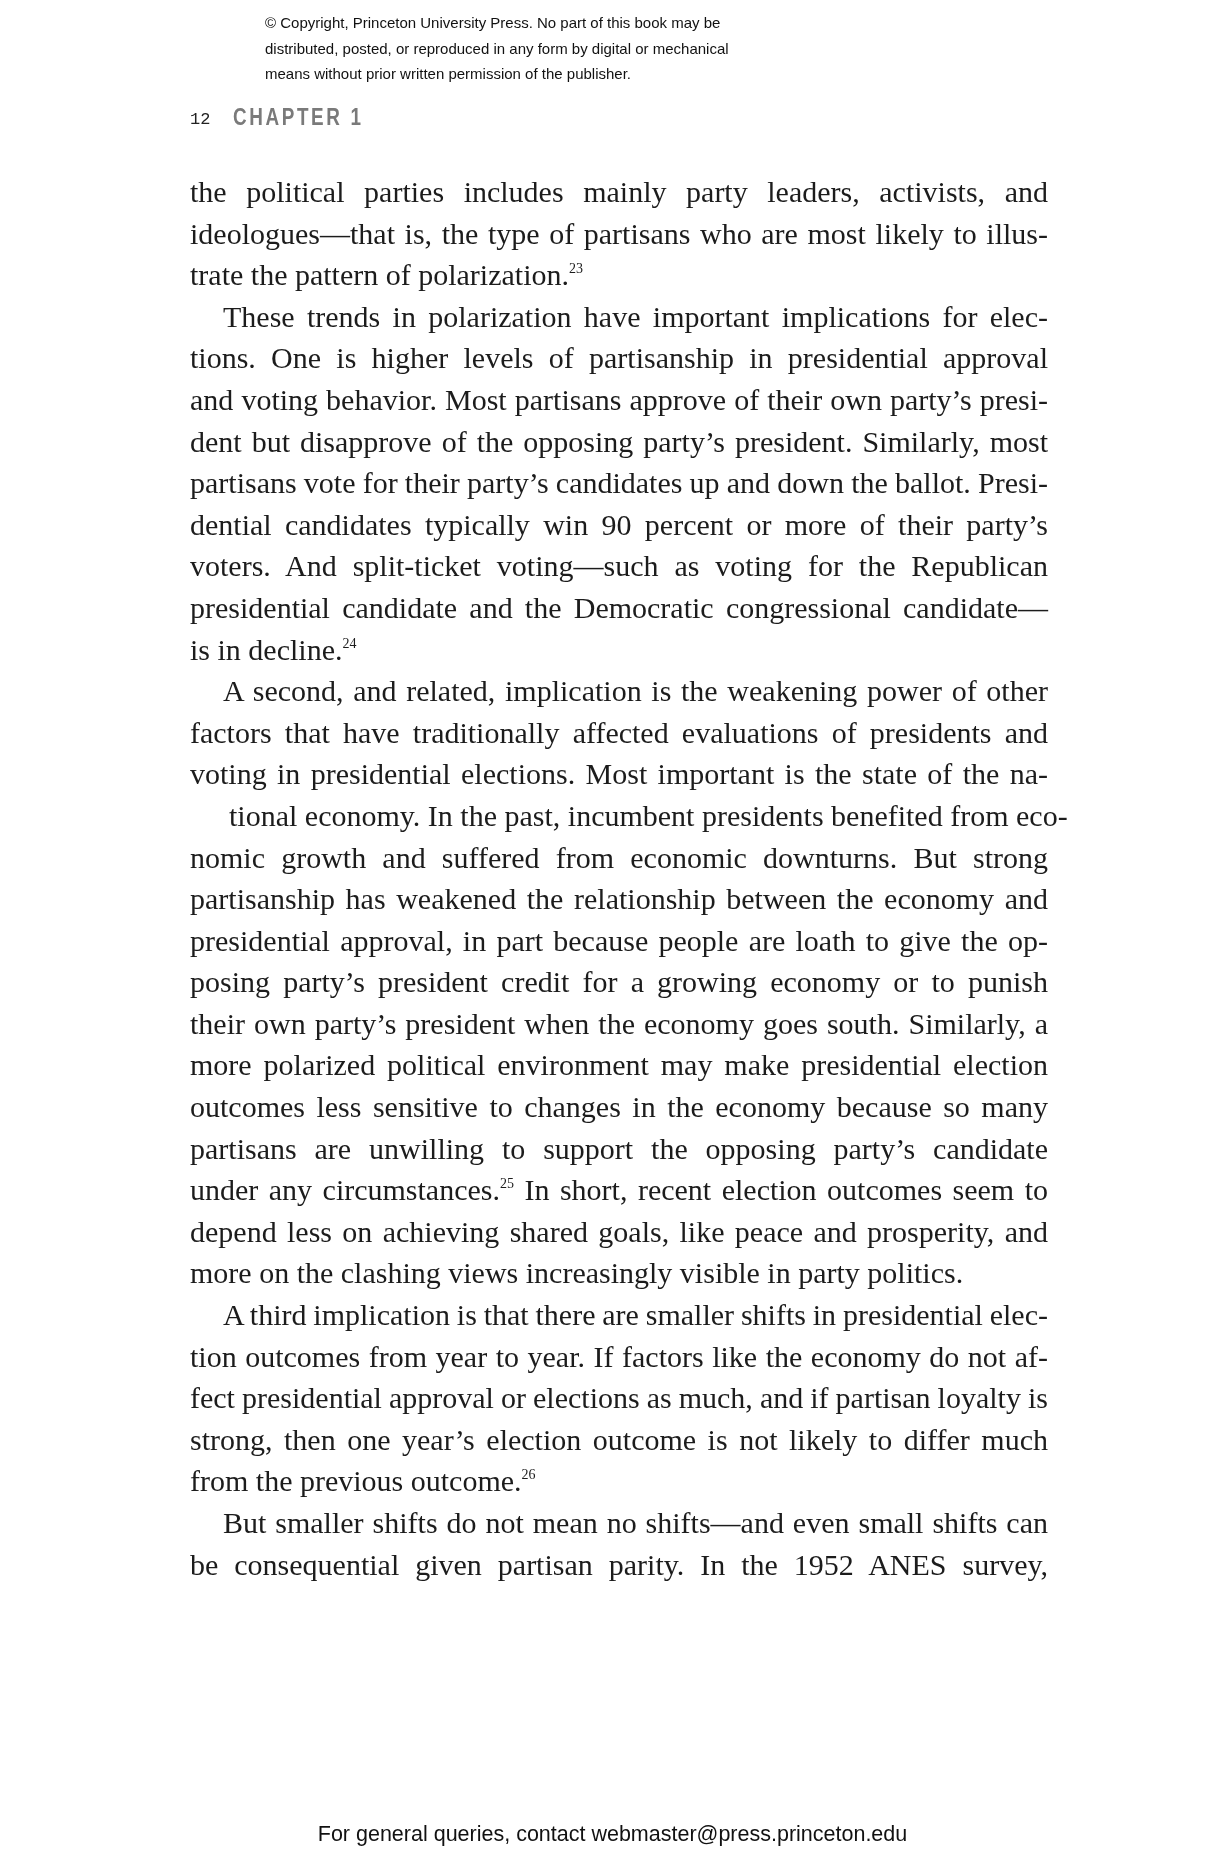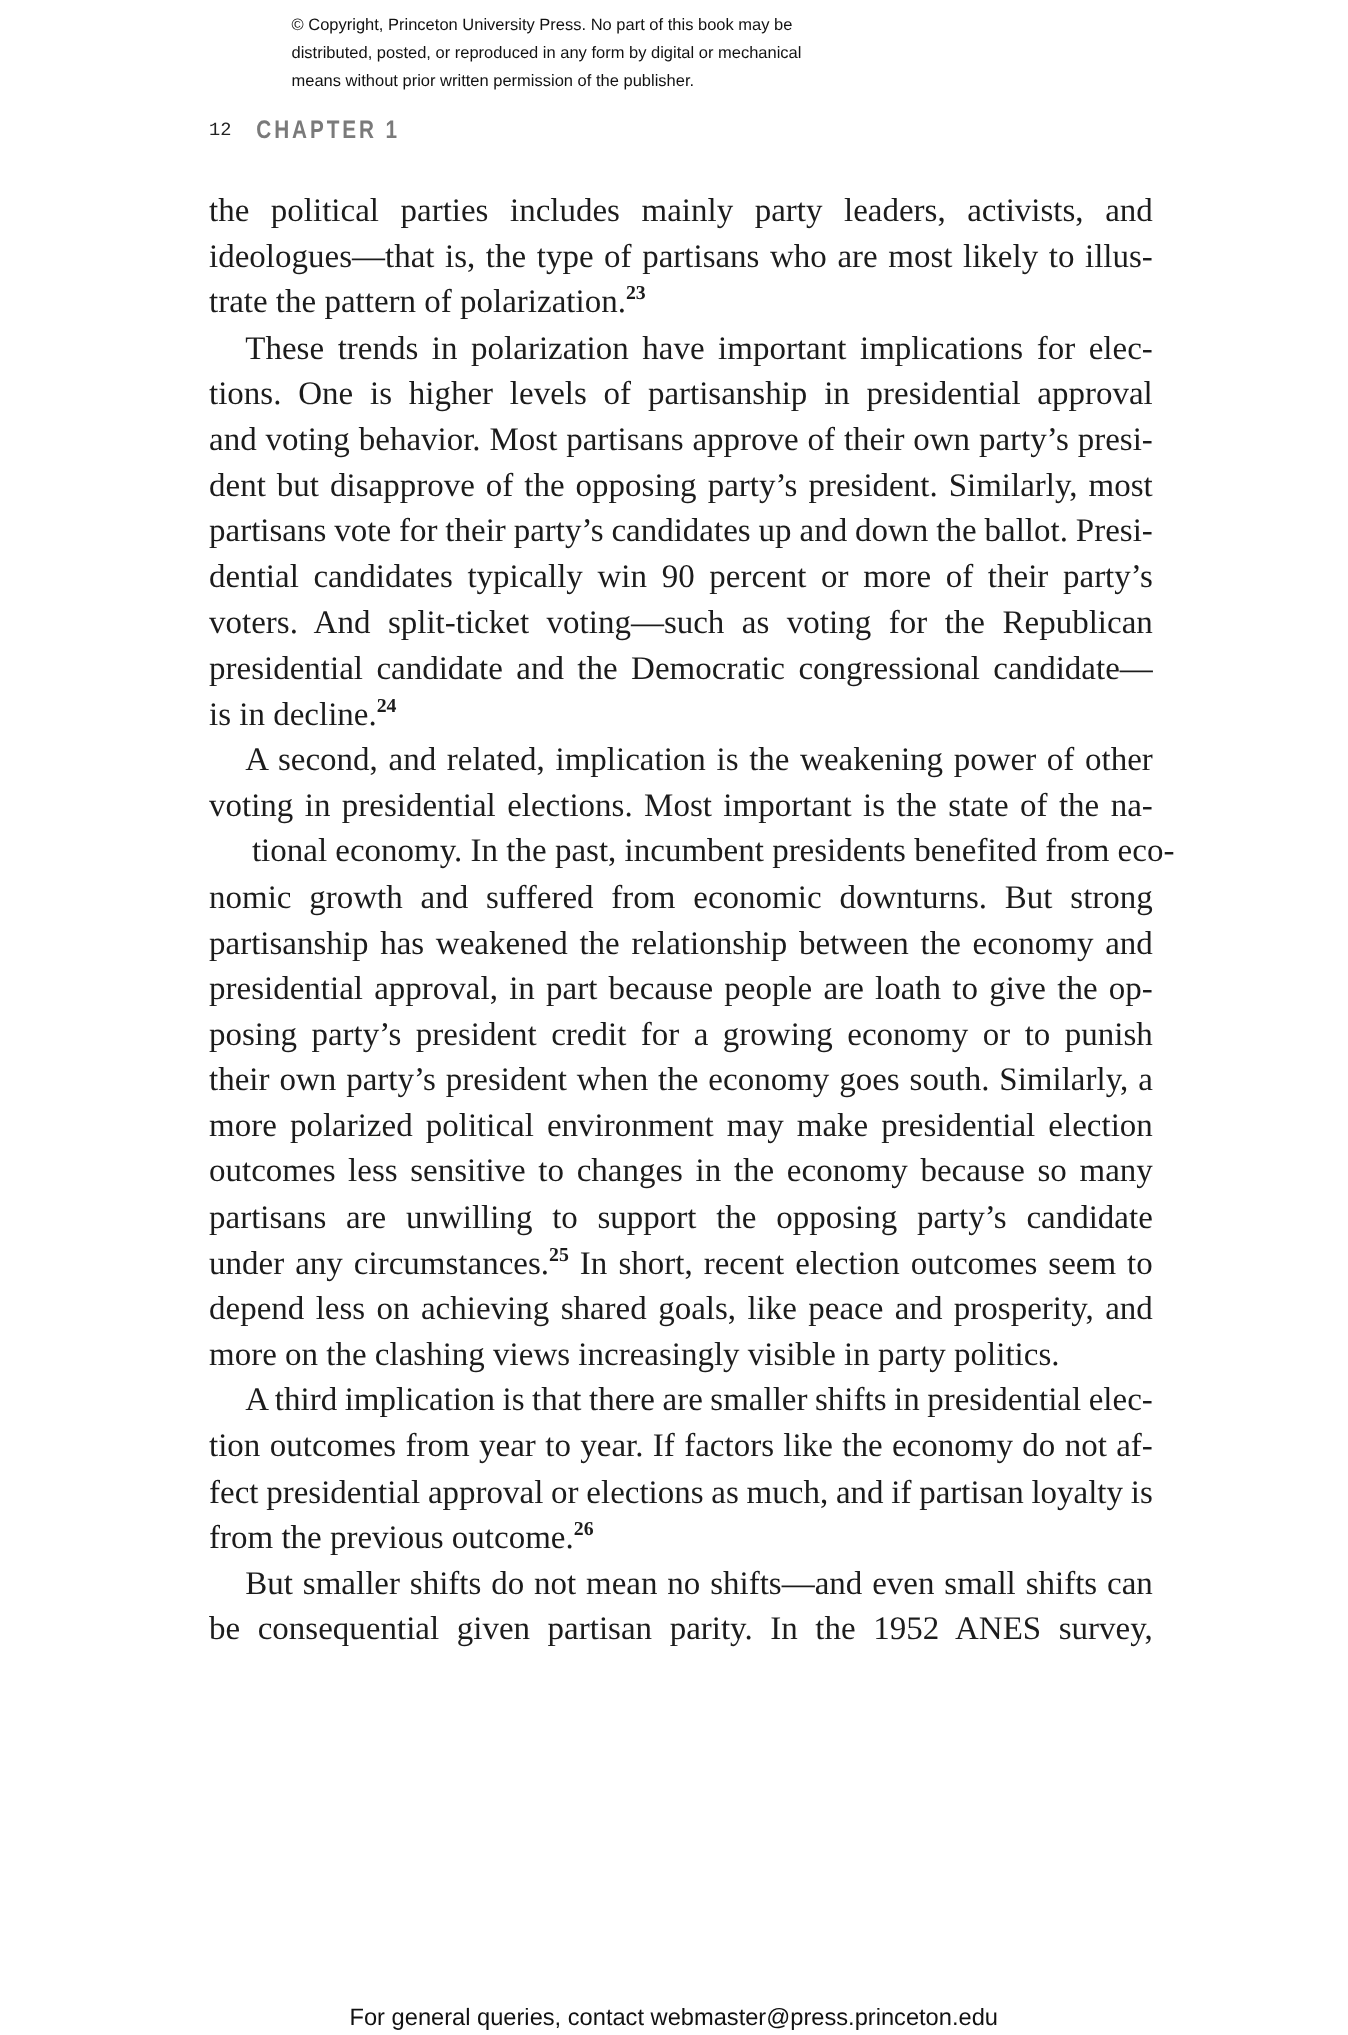--- a/index.html
+++ b/index.html
@@ -24,21 +24,21 @@
   .body-text {
     position: absolute; left: 190px; top: 171px; width: 858px;
     font-family: "Liberation Serif", serif; font-size: 30px; color: #1c1c1c;
   }
   .line {
     height: 41.6px; line-height: 41.6px; white-space: nowrap;
     text-align: justify; text-align-last: justify; overflow: visible;
   }
   .line.last { text-align-last: left; }
   .line.indent { padding-left: 33px; }
-  sup { font-size: 18px; line-height: 0; vertical-align: 12px; font-weight: bold; }
+  sup { font-size: 14px; line-height: 0; vertical-align: 12px; }
   .footer {
     position: absolute; left: 0; width: 1225px; top: 1822px; text-align: center;
     font-family: "Liberation Sans", sans-serif; font-size: 21.5px; color: #111111;
     padding-left: 0px;
   }
   .footer span { display: inline-block; margin-left: 0px; }
 </style>
 </head>
 <body>
 
@@ -60,36 +60,38 @@
     <div class="line indent" style="word-spacing: 0px;"><span>These trends in polarization have important implications for elec-</span></div>
     <div class="line" style="word-spacing: 0px;"><span>tions. One is higher levels of partisanship in presidential approval</span></div>
     <div class="line" style="word-spacing: 0px;"><span>and voting behavior. Most partisans approve of their own party’s presi-</span></div>
     <div class="line" style="word-spacing: 0px;"><span>dent but disapprove of the opposing party’s president. Similarly, most</span></div>
     <div class="line" style="word-spacing: -0.31392px;"><span>partisans vote for their party’s candidates up and down the ballot. Presi-</span></div>
     <div class="line" style="word-spacing: 0px;"><span>dential candidates typically win 90 percent or more of their party’s</span></div>
     <div class="line" style="word-spacing: 0px;"><span>voters. And split-ticket voting—such as voting for the Republican</span></div>
     <div class="line" style="word-spacing: 0px;"><span>presidential candidate and the Democratic congressional candidate—</span></div>
     <div class="line last"><span>is in decline.</span><sup>24</sup></div>
     <div class="line indent" style="word-spacing: 0px;"><span>A second, and related, implication is the weakening power of other</span></div>
+    <div class="line" style="word-spacing: 0px;"><span>factors that have traditionally affected evaluations of presidents and</span></div>
     <div class="line" style="word-spacing: 0px;"><span>voting in presidential elections. Most important is the state of the na-</span></div>
     <div class="line" style="word-spacing: 0px; margin-left: 39px;"><span>tional economy. In the past, incumbent presidents benefited from eco-</span></div>
     <div class="line" style="word-spacing: 0px;"><span>nomic growth and suffered from economic downturns. But strong</span></div>
     <div class="line" style="word-spacing: 0px;"><span>partisanship has weakened the relationship between the economy and</span></div>
     <div class="line" style="word-spacing: 0px;"><span>presidential approval, in part because people are loath to give the op-</span></div>
     <div class="line" style="word-spacing: 0px;"><span>posing party’s president credit for a growing economy or to punish</span></div>
     <div class="line" style="word-spacing: 0px;"><span>their own party’s president when the economy goes south. Similarly, a</span></div>
     <div class="line" style="word-spacing: 0px;"><span>more polarized political environment may make presidential election</span></div>
     <div class="line" style="word-spacing: 0px;"><span>outcomes less sensitive to changes in the economy because so many</span></div>
     <div class="line" style="word-spacing: 0px;"><span>partisans are unwilling to support the opposing party’s candidate</span></div>
     <div class="line" style="word-spacing: 0px;"><span>under any circumstances.</span><sup>25</sup><span> In short, recent election outcomes seem to</span></div>
     <div class="line" style="word-spacing: 0px;"><span>depend less on achieving shared goals, like peace and prosperity, and</span></div>
     <div class="line last"><span>more on the clashing views increasingly visible in party politics.</span></div>
     <div class="line indent" style="word-spacing: -0.660511px;"><span>A third implication is that there are smaller shifts in presidential elec-</span></div>
     <div class="line" style="word-spacing: 0px;"><span>tion outcomes from year to year. If factors like the economy do not af-</span></div>
     <div class="line" style="word-spacing: -0.460227px;"><span>fect presidential approval or elections as much, and if partisan loyalty is</span></div>
+    <div class="line" style="word-spacing: 0px;"><span>strong, then one year’s election outcome is not likely to differ much</span></div>
     <div class="line last"><span>from the previous outcome.</span><sup>26</sup></div>
     <div class="line indent" style="word-spacing: 0px;"><span>But smaller shifts do not mean no shifts—and even small shifts can</span></div>
     <div class="line" style="word-spacing: 0px;"><span>be consequential given partisan parity. In the 1952 ANES survey,</span></div>
   </div>
 
 <div class="footer">
   <span>For general queries, contact webmaster@press.princeton.edu</span>
 </div>
 
 </body></html>

